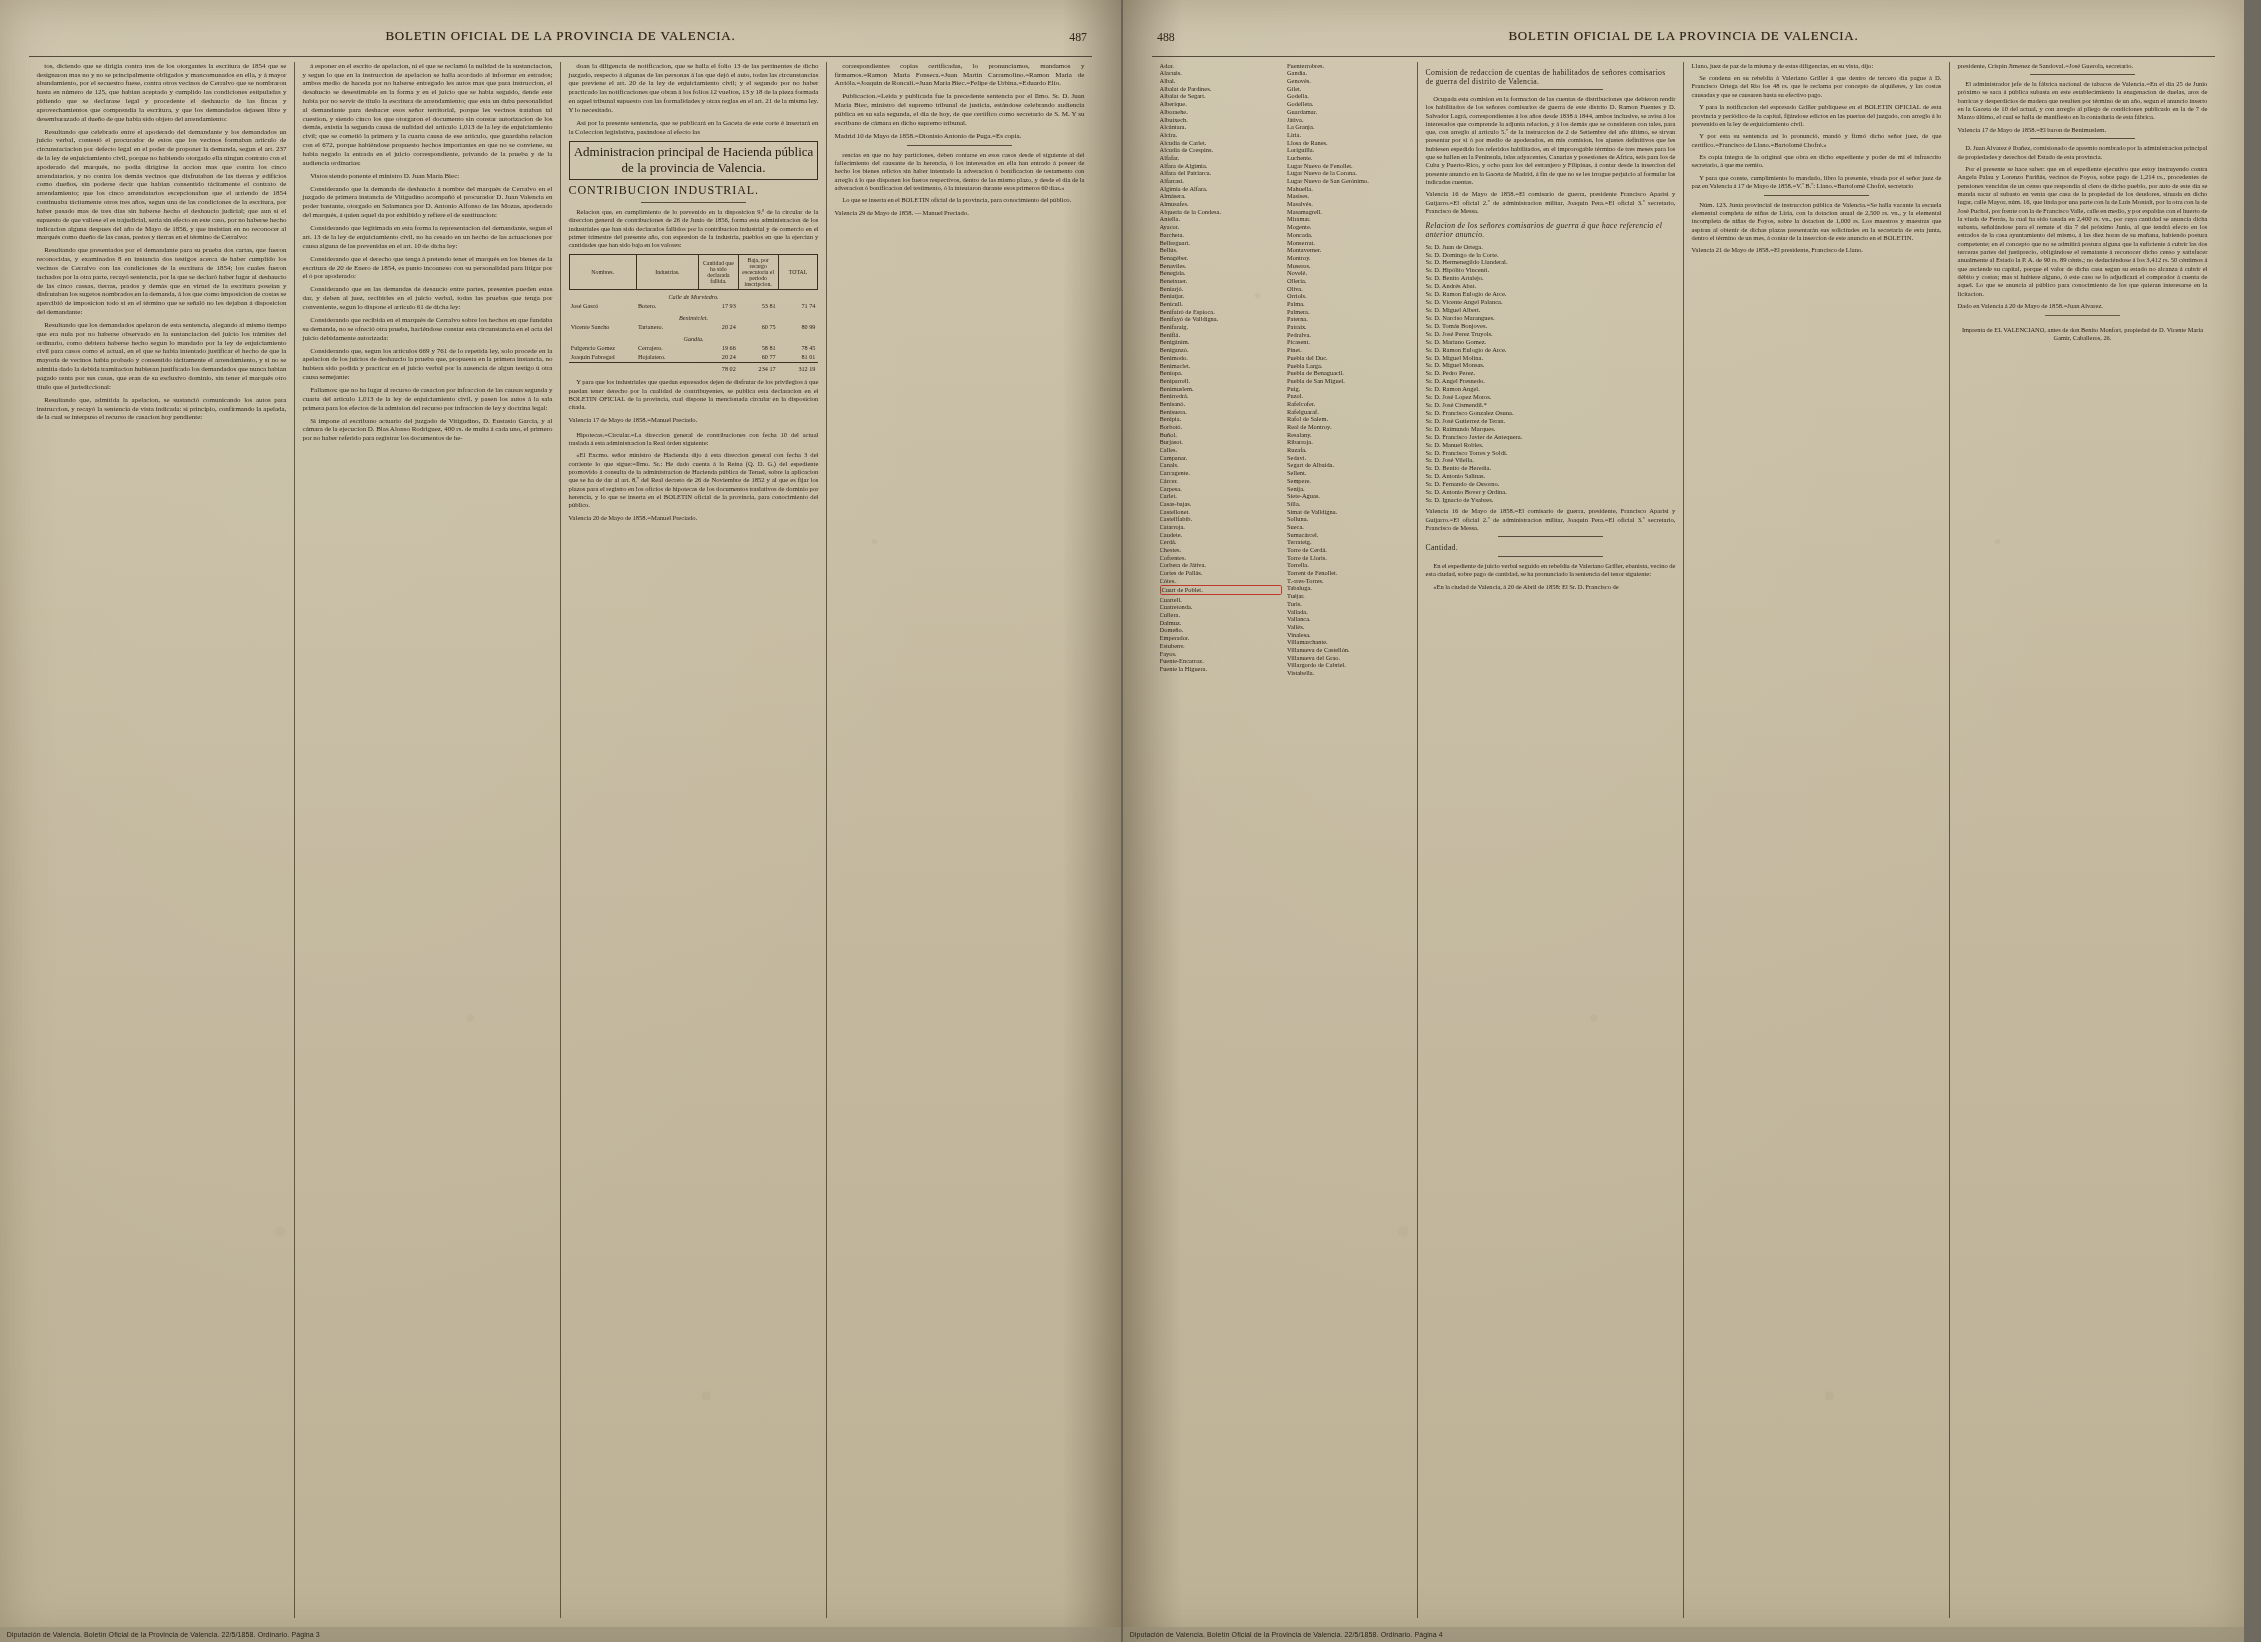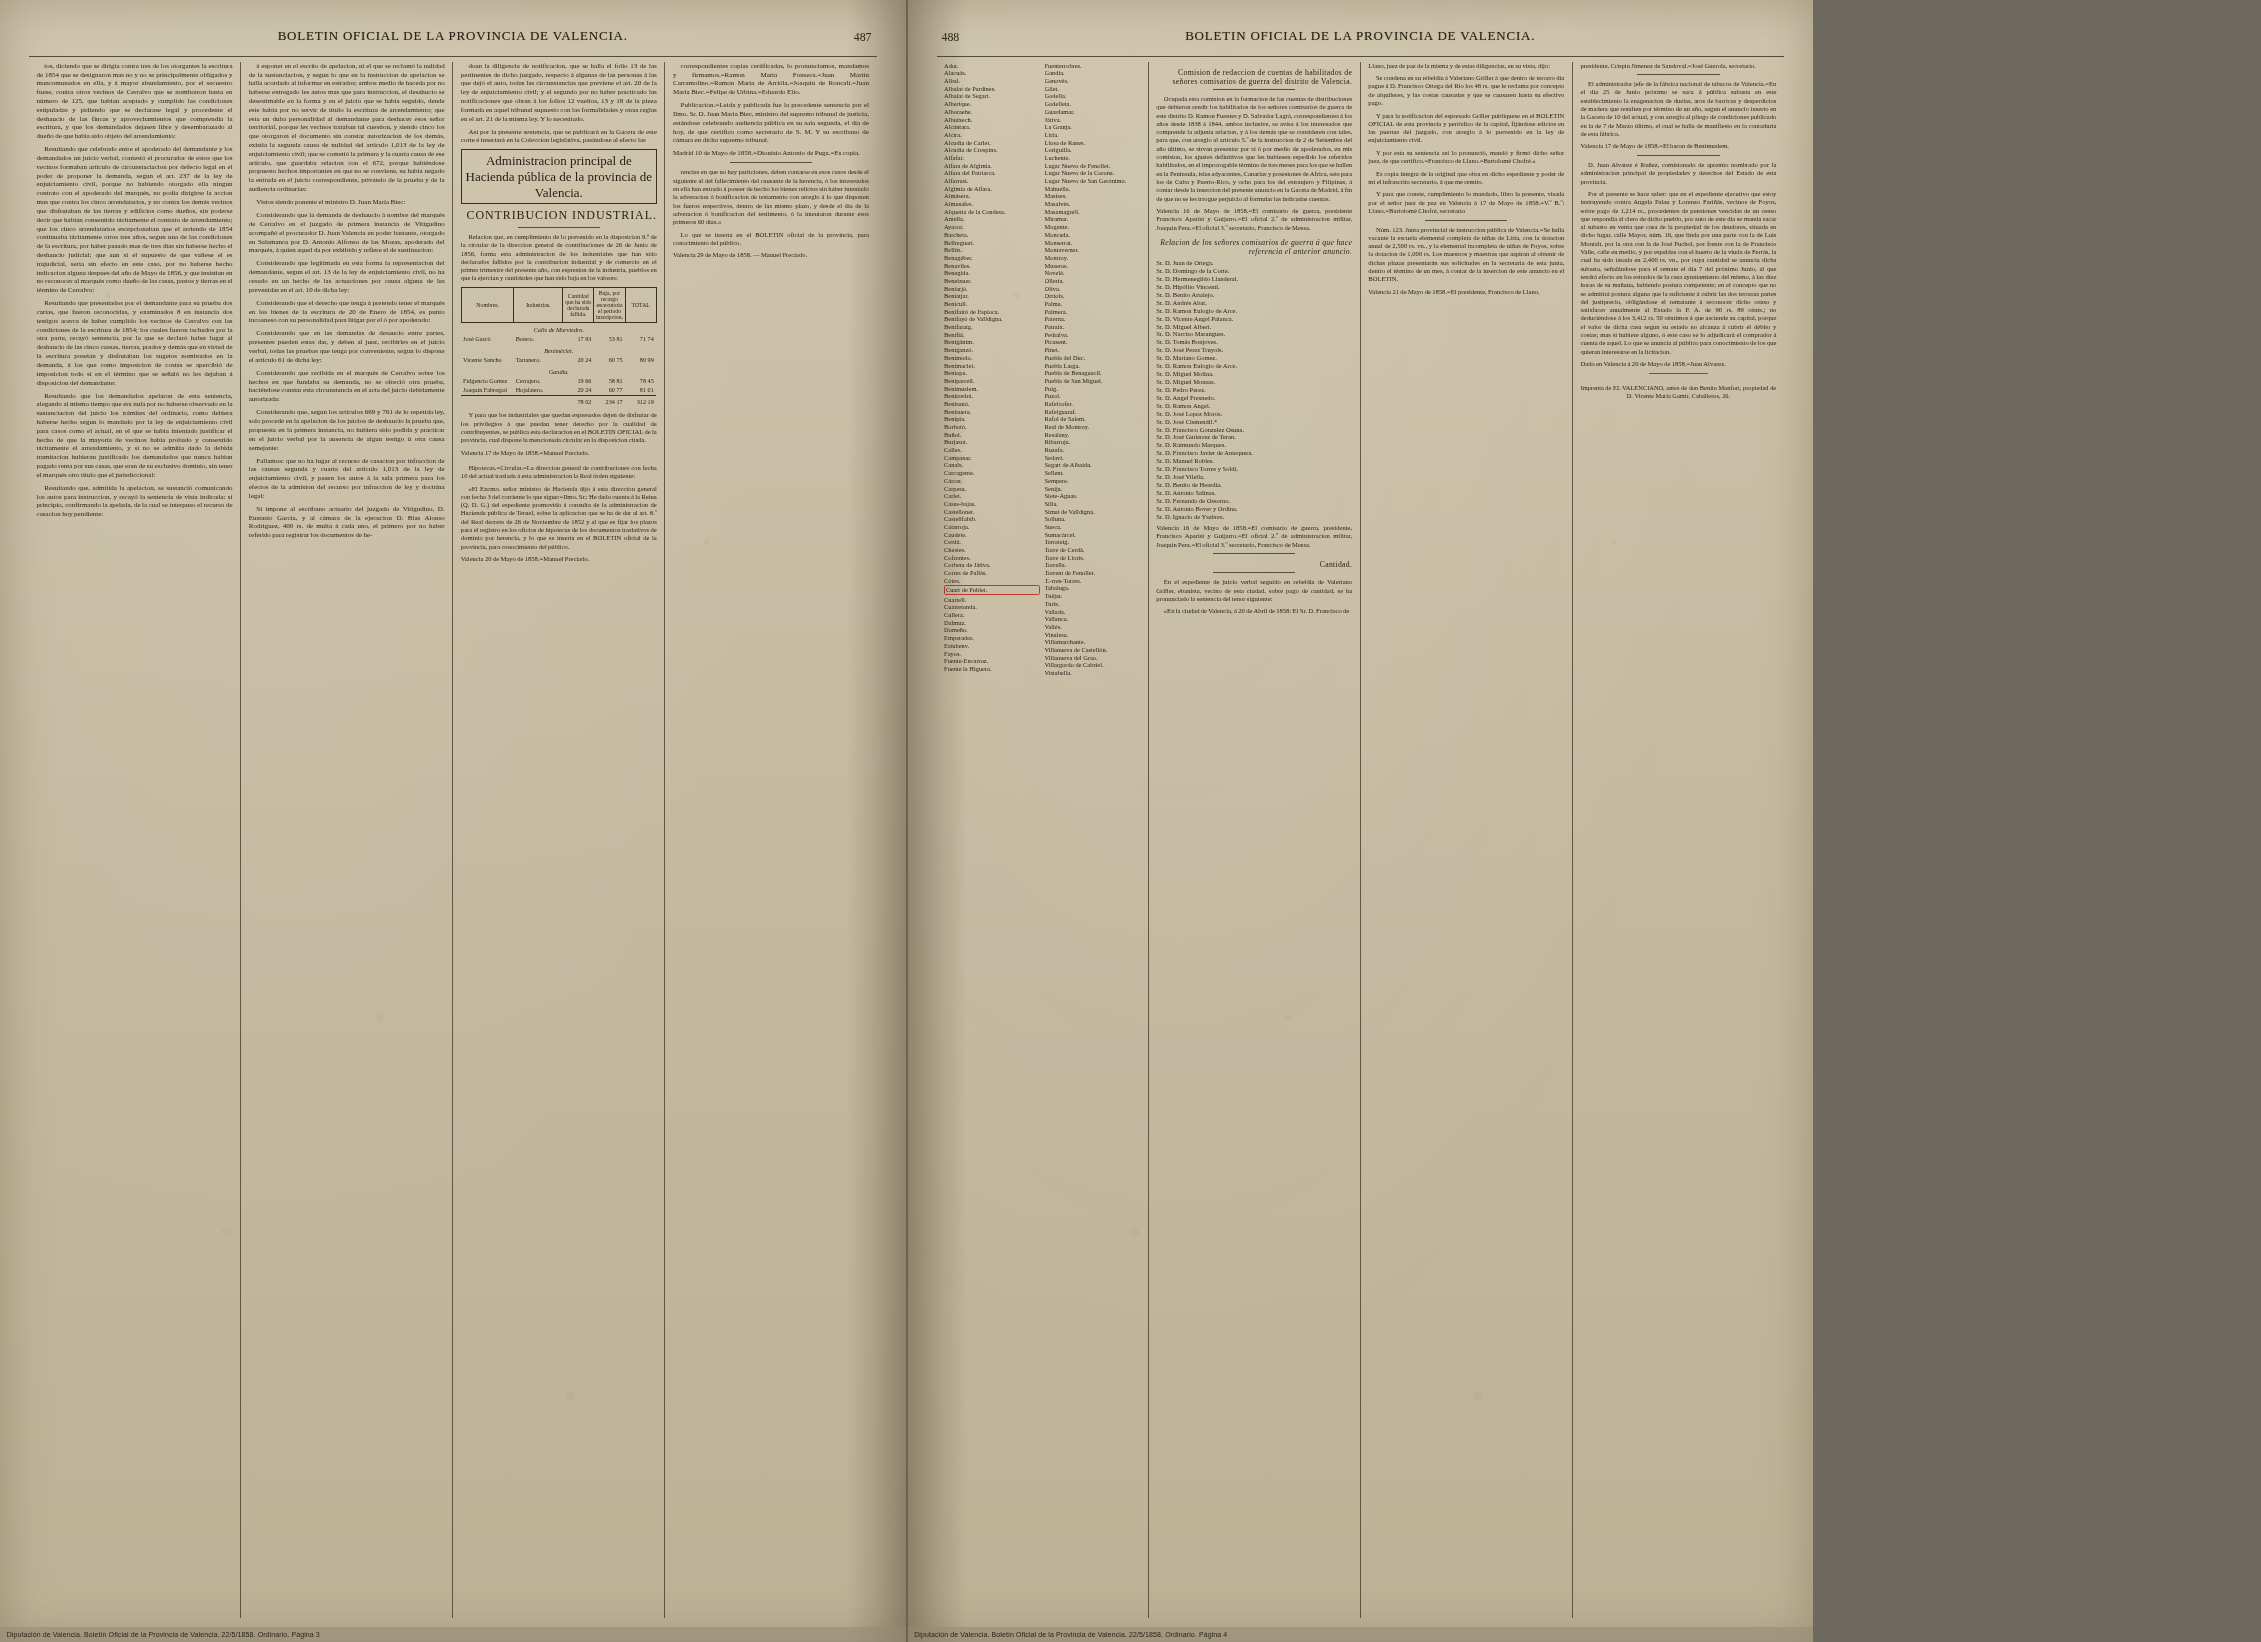--- a/index.html
+++ b/index.html
@@ -8,21 +8,21 @@
     background: #6f6a60;
   }
   body {
     width: 2261px;
     height: 1642px;
     overflow: hidden;
     font-family: "Liberation Serif", serif;
   }
   .spread {
     position: relative;
-    width: 1813px;
+    width: 2244px;
     height: 1642px;
     display: flex;
     background: #000000;
   }
   .page {
     position: relative;
     flex: 1 1 50%;
     background:
       radial-gradient(ellipse at 30% 20%, rgba(255,255,255,0.05), rgba(0,0,0,0) 60%),
       linear-gradient(180deg, #cfc5ad 0%, #c9bfa6 25%, #c4b99f 55%, #bdb296 100%);
@@ -128,21 +128,21 @@
     margin: 0 0 4.2px 0;
     text-indent: 7.6px;
     hyphens: auto;
     word-spacing: -0.3px;
     font-family: "Liberation Serif", serif;
   }
   .p.no-indent { text-indent: 0; }
   .p.small { font-size: 6.6px; }
   .head {
     font-size: 7.7px;
-    text-align: right;
+    text-align: left;
     color: #241c12;
     margin: 5.9px 0 3.4px 0;
     letter-spacing: 0.3px;
     text-indent: 0;
   }
   .head.sub {
     font-size: 12px;
     letter-spacing: 0.9px;
     margin: 3.4px 0 4.2px 0;
   }

